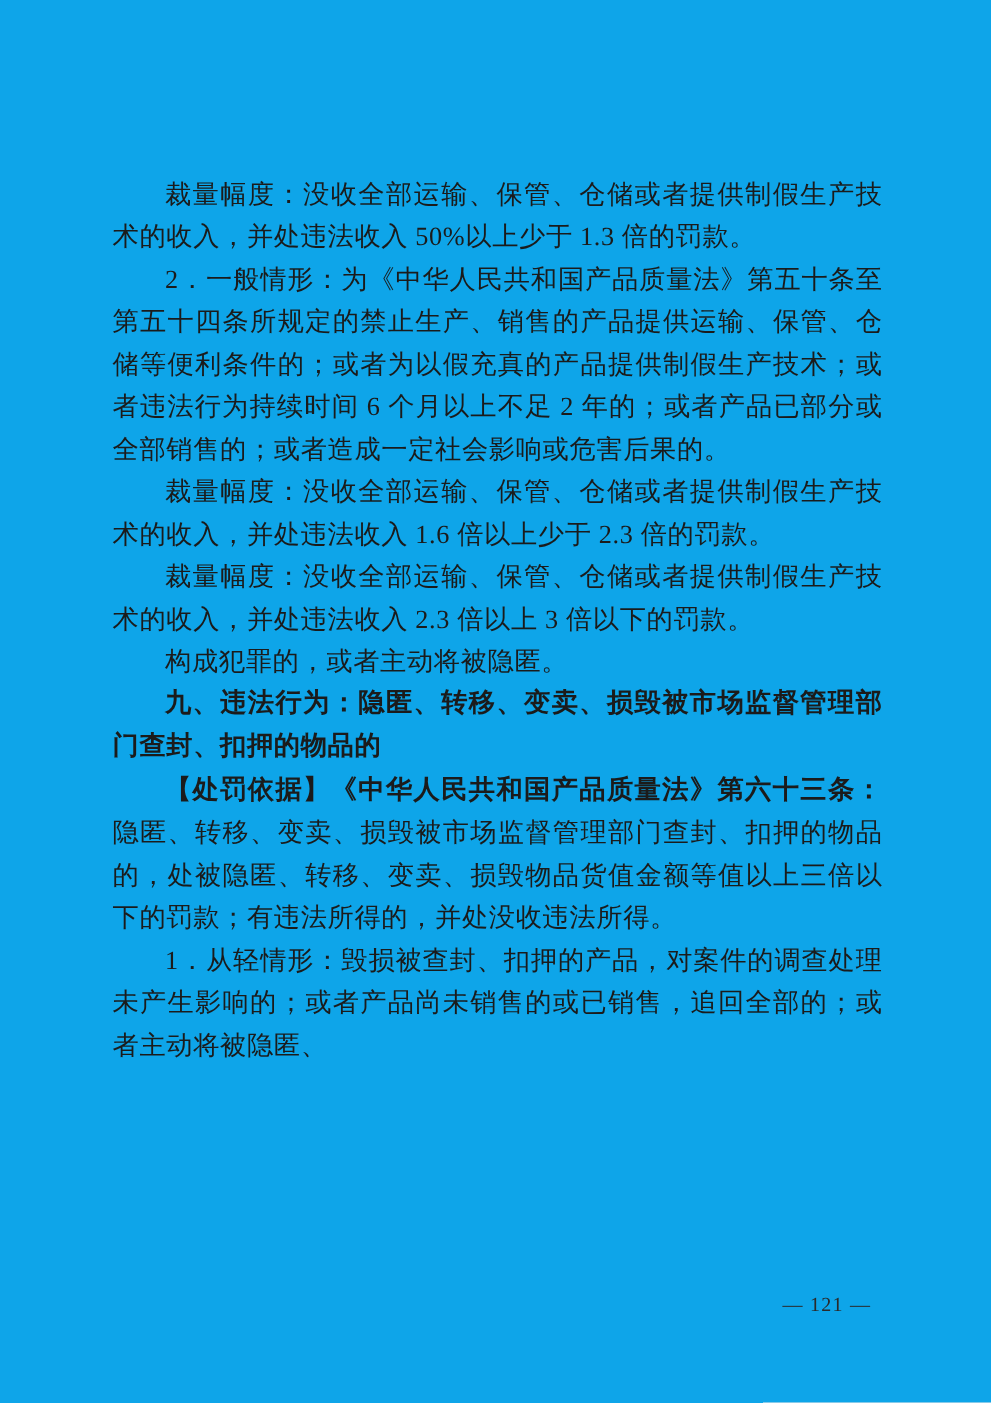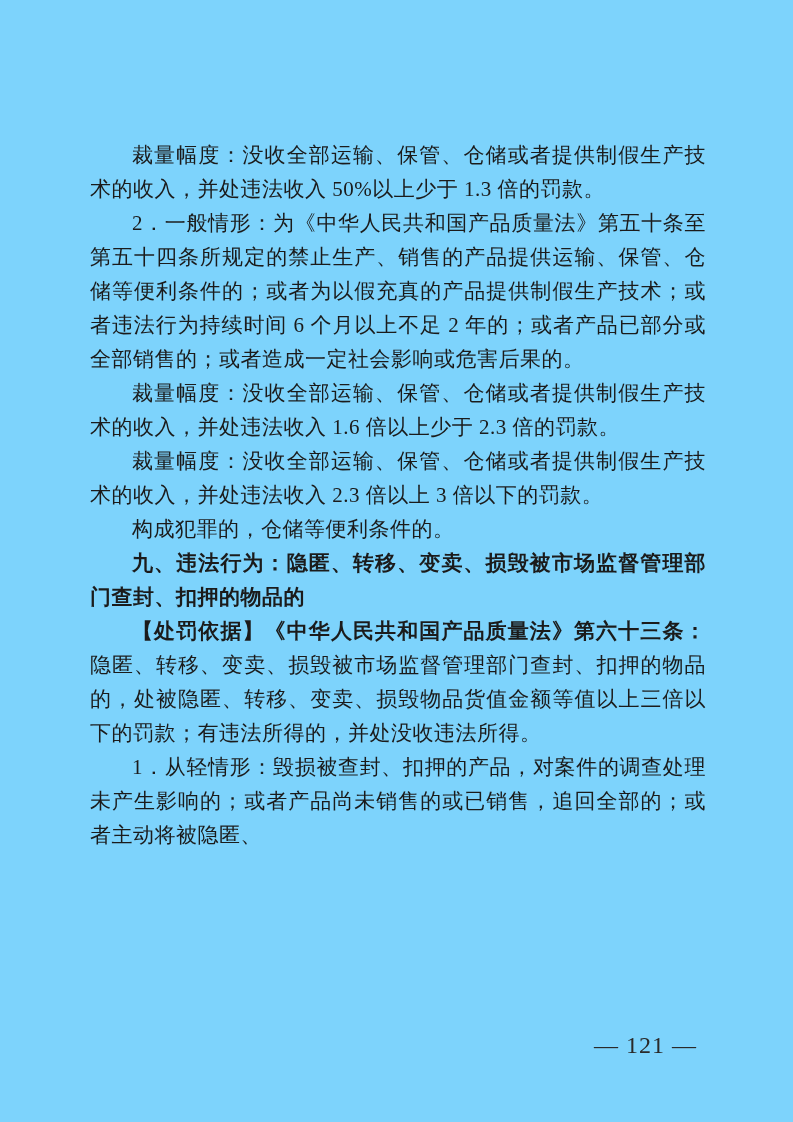--- a/index.html
+++ b/index.html
@@ -5,21 +5,21 @@
   html, body {
     margin: 0;
     padding: 0;
     background: #e8e8e8;
   }
   .page {
     position: relative;
     width: 793px;
     height: 1122px;
     margin: 0 auto;
-    background: #7dd3fc;
+    background: #0ea5e9;
     overflow: hidden;
     color: #1b1b1b;
     font-family: "Liberation Serif", "DejaVu Serif", serif;
   }
   .content {
     position: absolute;
     left: 90px;
     top: 138px;
     width: 616px;
   }
@@ -39,37 +39,37 @@
     letter-spacing: 0.5px;
   }
   .content p .lead {
     font-family: "Liberation Sans", "DejaVu Sans", sans-serif;
     font-weight: bold;
   }
   .footer {
     position: absolute;
     top: 1032px;
     right: 96px;
-    font-size: 24px;
+    font-size: 16px;
     line-height: 26px;
     color: #2a2a2a;
     letter-spacing: 1px;
     font-family: "Liberation Serif", "DejaVu Serif", serif;
   }
 </style>
 </head>
 <body>
 
 <div class="page">
   <div class="content">
     <p class="body">裁量幅度：没收全部运输、保管、仓储或者提供制假生产技术的收入，并处违法收入 50%以上少于 1.3 倍的罚款。</p>
     <p class="body">2．一般情形：为《中华人民共和国产品质量法》第五十条至第五十四条所规定的禁止生产、销售的产品提供运输、保管、仓储等便利条件的；或者为以假充真的产品提供制假生产技术；或者违法行为持续时间 6 个月以上不足 2 年的；或者产品已部分或全部销售的；或者造成一定社会影响或危害后果的。</p>
     <p class="body">裁量幅度：没收全部运输、保管、仓储或者提供制假生产技术的收入，并处违法收入 1.6 倍以上少于 2.3 倍的罚款。</p>
     <p class="body">裁量幅度：没收全部运输、保管、仓储或者提供制假生产技术的收入，并处违法收入 2.3 倍以上 3 倍以下的罚款。</p>
-    <p class="body">构成犯罪的，仓储等便利条件的。</p>
+    <p class="body">构成犯罪的，或者主动将被隐匿。</p>
     <p class="heading">九、违法行为：隐匿、转移、变卖、损毁被市场监督管理部门查封、扣押的物品的</p>
     <p class="body"><span class="lead">【处罚依据】《中华人民共和国产品质量法》第六十三条：</span><span>隐匿、转移、变卖、损毁被市场监督管理部门查封、扣押的物品的，处被隐匿、转移、变卖、损毁物品货值金额等值以上三倍以下的罚款；有违法所得的，并处没收违法所得。</span></p>
     <p class="body">1．从轻情形：毁损被查封、扣押的产品，对案件的调查处理未产生影响的；或者产品尚未销售的或已销售，追回全部的；或者主动将被隐匿、</p>
   </div>
   <div class="footer">
     <span>— 121 —</span>
   </div>
 </div>
 
 </body></html>

